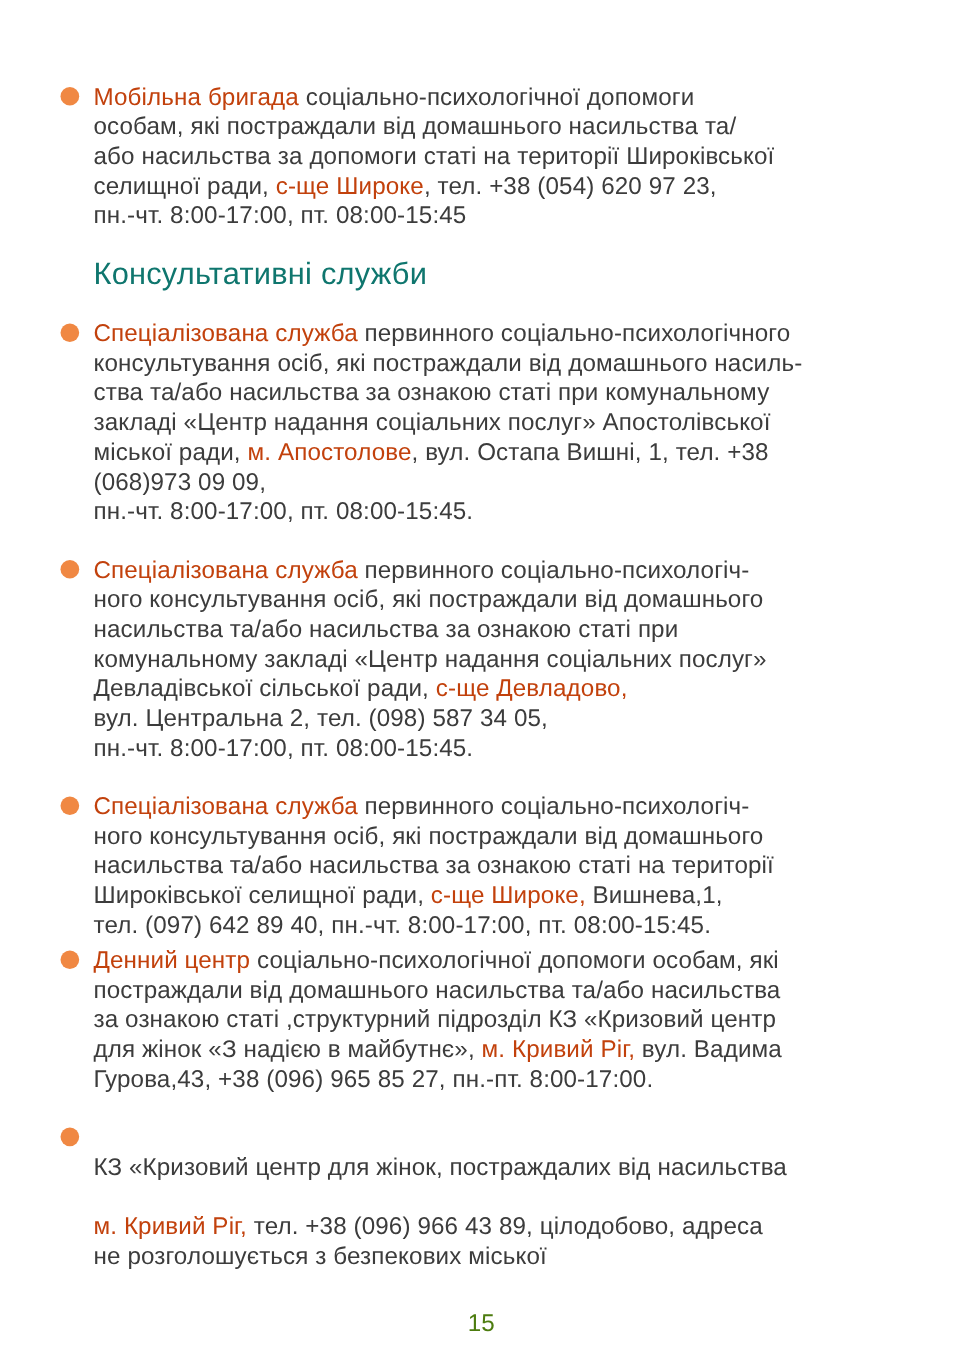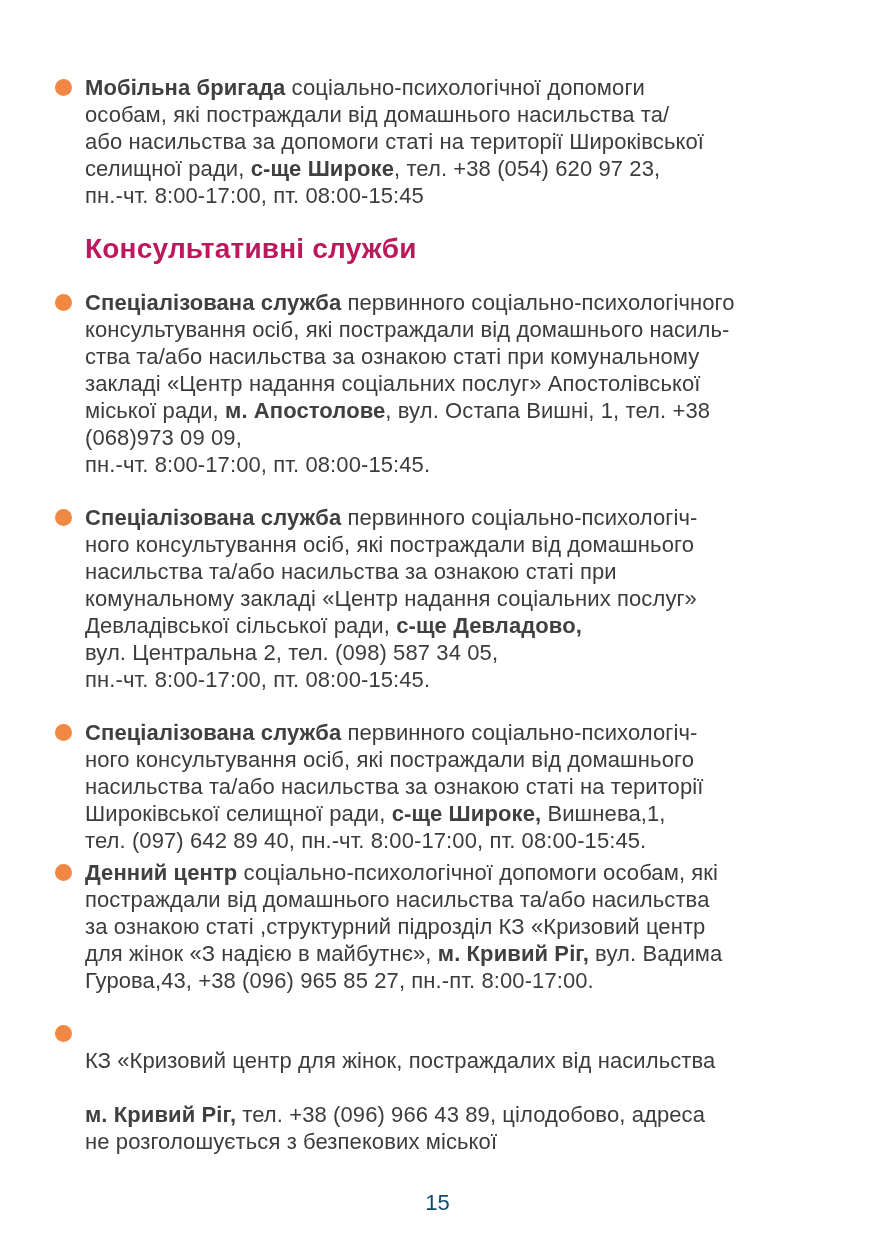--- a/index.html
+++ b/index.html
@@ -39,42 +39,42 @@
     margin-top: 5px;
     margin-right: 13px;
   }
   .item-text {
     font-size: 22px;
     line-height: 27px;
     letter-spacing: 0.1px;
     max-width: 745px;
   }
   .item-text b {
-    font-weight: 700;
-    color: #404040;
+    font-weight: 400;
+    color: #c2410c;
   }
   .section-heading {
     font-size: 28px;
     line-height: 32px;
-    font-weight: 700;
-    color: #be185d;
+    font-weight: 400;
+    color: #0f766e;
     margin: 0 0 24px 30px;
     letter-spacing: 0.2px;
   }
   .intro-item {
     margin-bottom: 24px;
   }
   .page-number {
     position: absolute;
     left: 0;
     right: 0;
     top: 1190px;
     text-align: center;
     font-size: 22px;
-    color: #0c4a6e;
+    color: #4d7c0f;
   }
 </style>
 </head>
 <body>
 
 <div class="page">
 
   <div class="bullet-item intro-item">
     <span class="bullet-dot"></span>
     <div class="item-text"><b>Мобільна бригада</b><span> соціально-психологічної допомоги</span><br><span>особам, які постраждали від домашнього насильства та/</span><br><span>або насильства за допомоги статі на території Широківської</span><br><span>селищної ради, </span><b>с-ще Широке</b><span>, тел. +38 (054) 620 97 23,</span><br><span>пн.-чт. 8:00-17:00, пт. 08:00-15:45</span></div>

